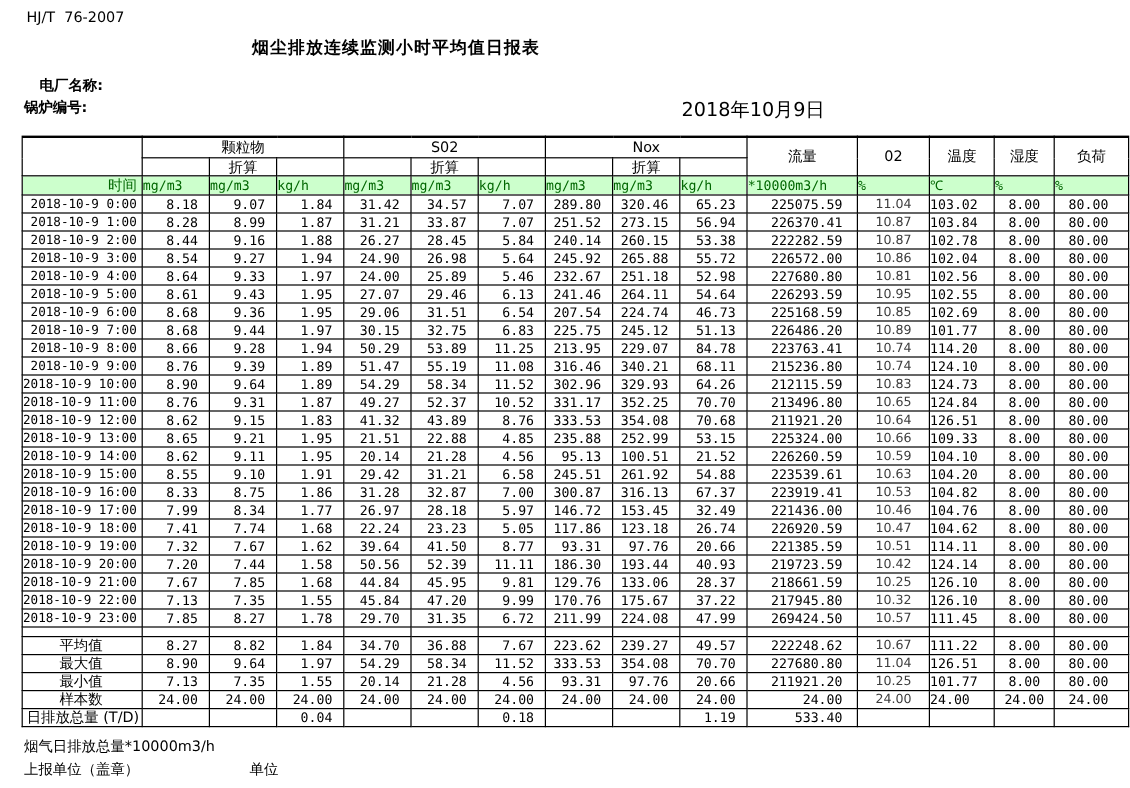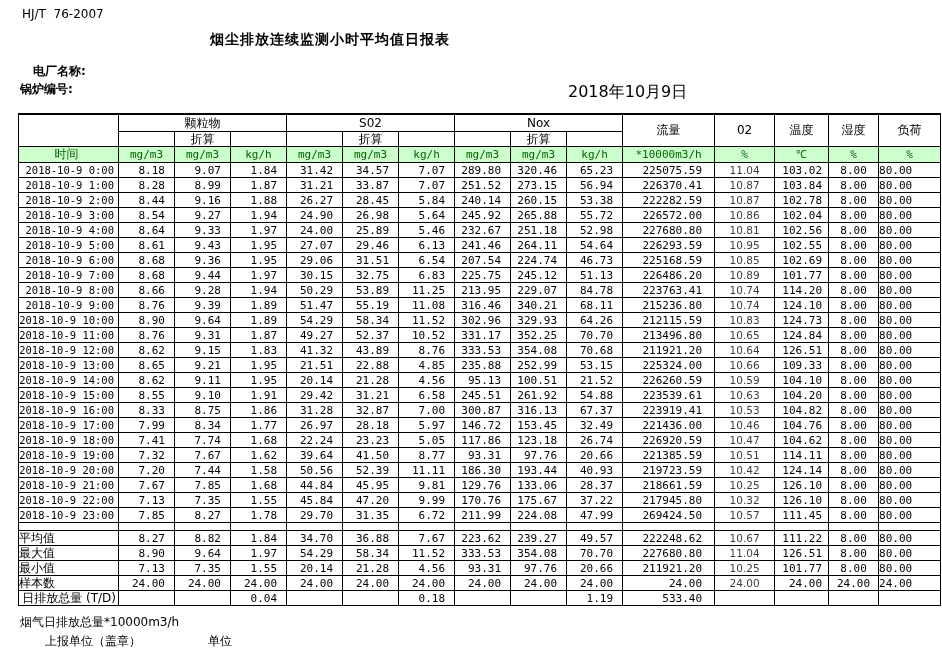--- a/index.html
+++ b/index.html
@@ -9,52 +9,52 @@
     background:#ffffff;color:#000;
     font-family:"DejaVu Sans", sans-serif;
   }
   .abs{position:absolute;}
   #std-code{left:22px;top:7px;font-size:12px;font-weight:normal;white-space:pre;}
   #title{left:0;top:31px;width:660px;text-align:center;font-size:14px;font-weight:bold;letter-spacing:1px;}
   #plant-label{left:20px;top:63px;font-size:12px;font-weight:bold;padding-left:13px;}
   #boiler-label{left:20px;top:81px;font-size:12px;font-weight:bold;}
   #report-date{left:568px;top:82px;font-size:16px;}
   #footer-note{left:20px;top:614px;font-size:12px;}
-  #report-unit{left:20px;top:633px;font-size:12px;margin-left:25px;}
+  #report-unit{left:20px;top:633px;font-size:12px;}
   #unit-label{left:208px;top:633px;font-size:12px;}
 
   table#report-table{
     position:absolute;left:18px;top:113px;width:922px;
     border-collapse:collapse;table-layout:fixed;
     border:1px solid var(--line);border-top:2px solid var(--line);
   }
   col.c-time{width:100px;} col.c-g{width:56px;} col.c-flow{width:92px;}
   col.c-o2{width:60px;} col.c-temp{width:54px;} col.c-hum{width:50px;} col.c-load{width:62px;}
 
   td{
     border:1px solid var(--line);padding:0;height:14px;line-height:13px;
     font-family:"DejaVu Sans Mono", monospace;font-size:11px;
     white-space:nowrap;overflow:hidden;
   }
   tr.h1 td{font-family:"DejaVu Sans",sans-serif;font-size:12px;text-align:center;height:16px;}
   tr.h2 td{font-family:"DejaVu Sans",sans-serif;font-size:12px;text-align:center;height:14px;}
   tr.green td{
     background:var(--hdr-bg);color:var(--hdr-fg);
-    text-align:center;height:15px;font-size:11px;
+    height:15px;font-size:11px;
   }
   tr.green td.c-time{font-family:"DejaVu Sans",sans-serif;font-size:12px;}
   td.c-time{text-align:right;padding-right:4px;font-size:10.5px;}
   td.c-g{text-align:right;padding-right:9px;}
   td.c-flow{text-align:right;padding-right:12px;}
   td.c-o2{text-align:center;color:#3d3d3d;font-family:"DejaVu Sans",sans-serif;font-size:10.5px;}
-  td.c-temp{text-align:right;padding-right:6px;}
+  td.c-temp{text-align:right;padding-right:20px;}
   td.c-hum{text-align:center;}
-  td.c-load{text-align:left;padding-right:5px;}
+  td.c-load{text-align:center;padding-right:5px;}
   tr.spacer td{height:7px;}
-  td.sum-label{font-family:"DejaVu Sans",sans-serif;font-size:12px;text-align:left;padding-right:2px;}
+  td.sum-label{font-family:"DejaVu Sans",sans-serif;font-size:12px;text-align:center;padding-right:2px;}
   td.wide-label{position:relative;overflow:visible;}
   td.wide-label span{
     position:absolute;right:2px;top:1px;white-space:nowrap;
     font-family:"DejaVu Sans",sans-serif;font-size:12px;
   }
 </style>
 </head>
 <body>
 
 <div class="abs" id="std-code">HJ/T  76-2007</div>

